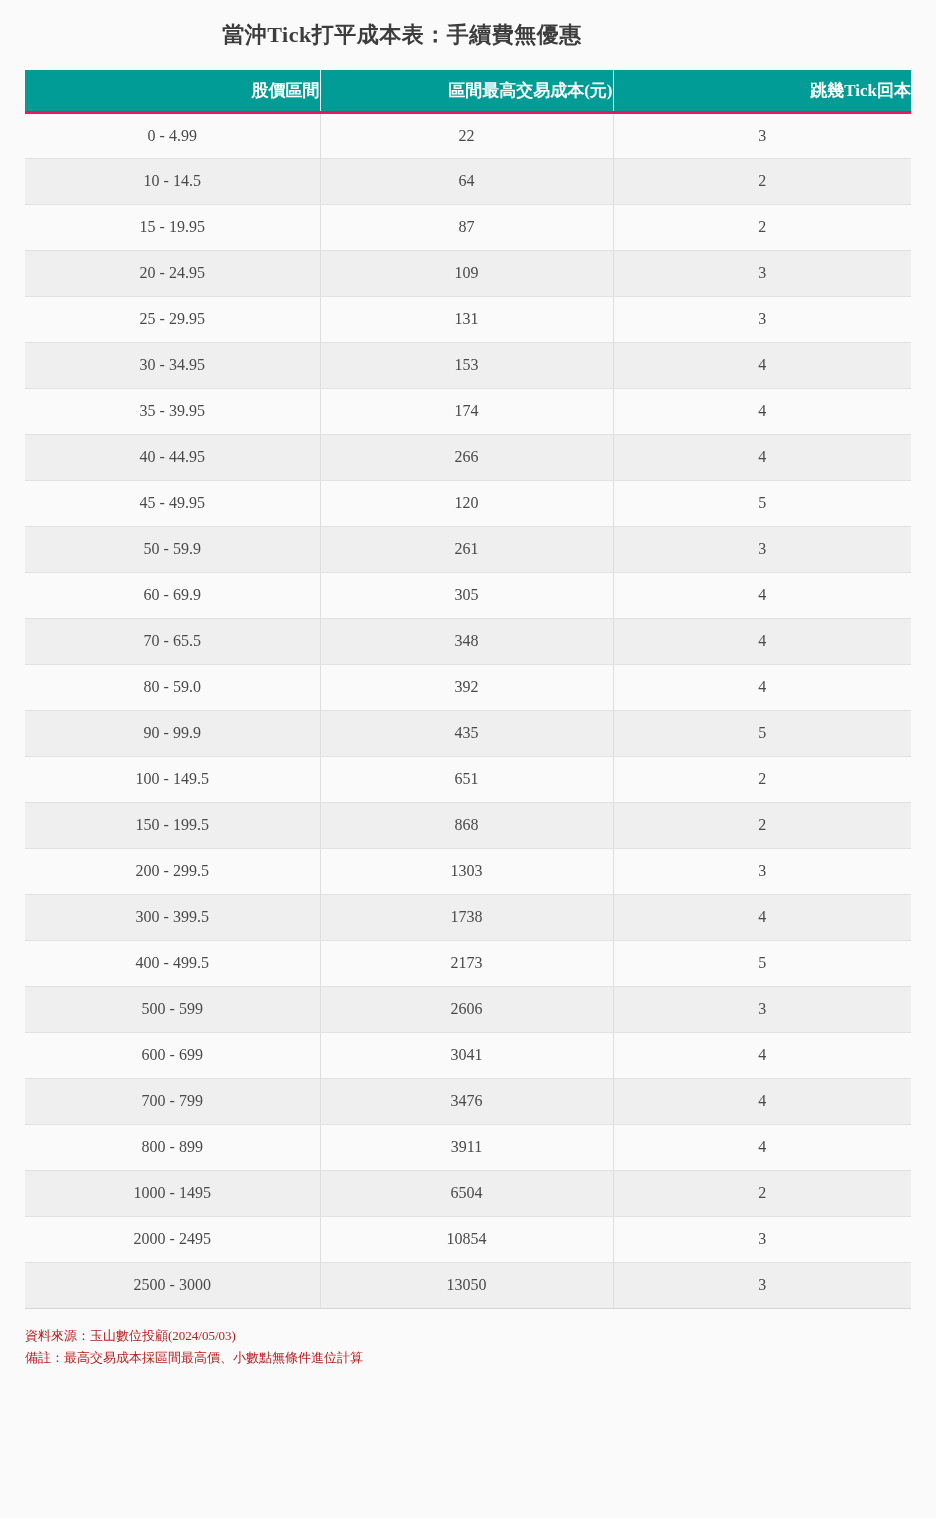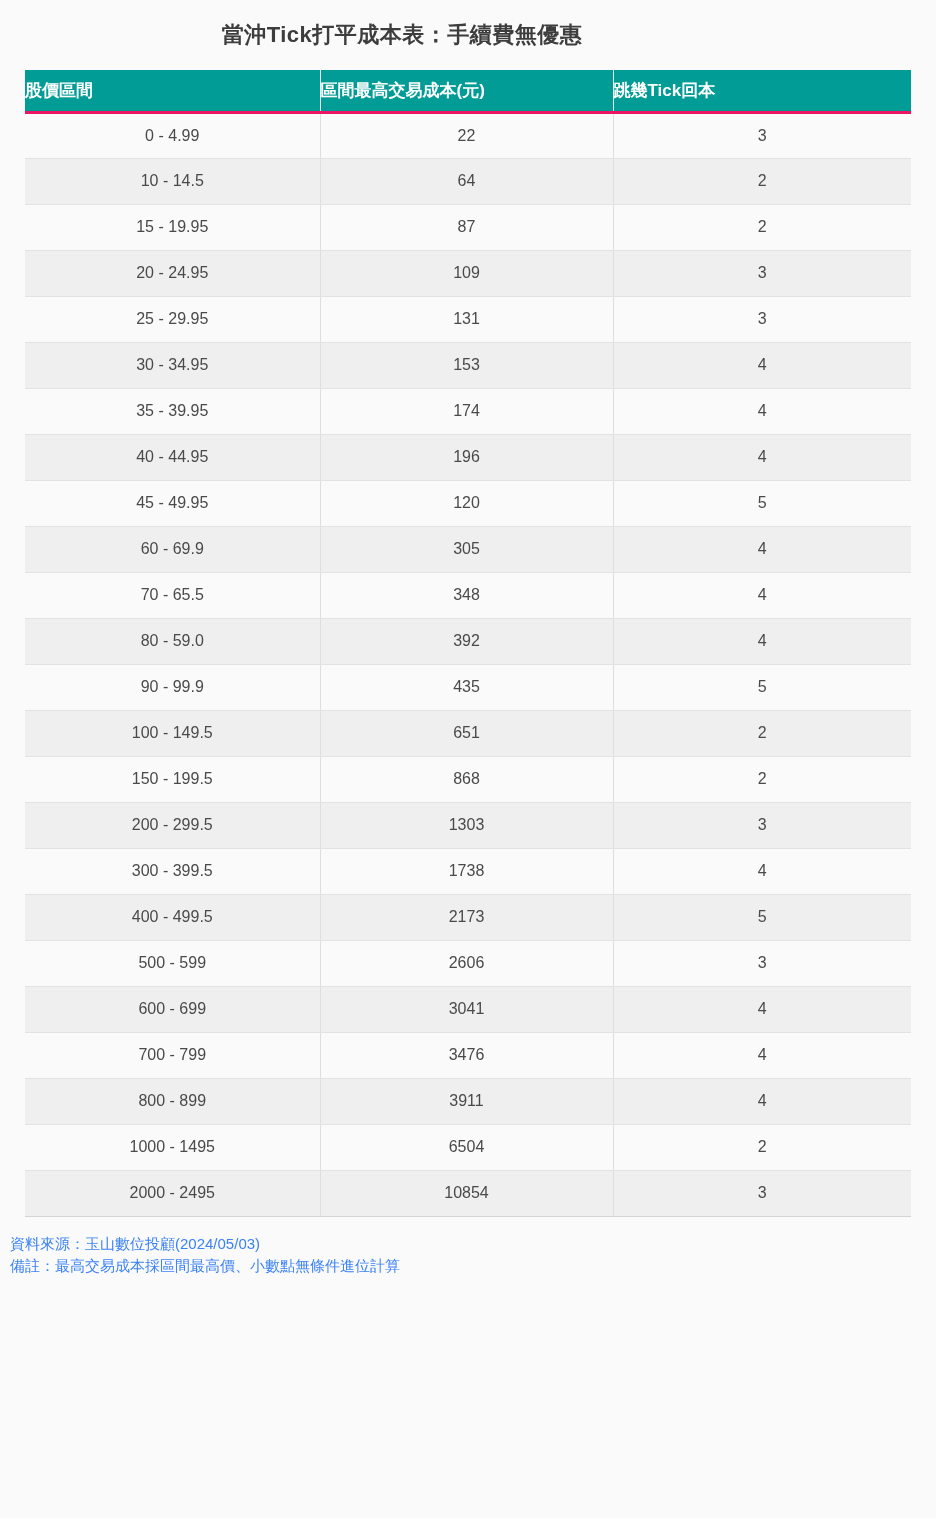--- a/index.html
+++ b/index.html
@@ -6,20 +6,21 @@
   html, body {
     width: 936px;
     background: #fafafa;
     font-family: "Liberation Sans", "DejaVu Sans", sans-serif;
   }
   .page {
     width: 804px;
     height: 1518px;
     background: #fafafa;
     position: relative;
+    font-family: Liberation Serif, serif;
   }
   .page-title {
     padding-top: 20px;
     text-align: center;
     font-size: 22px;
     font-weight: bold;
     color: #3d3d3d;
     letter-spacing: 0.5px;
   }
   .table-wrap {
@@ -32,43 +33,43 @@
   }
   table.cost-table col.c1 { width: 295px; }
   table.cost-table col.c2 { width: 293px; }
   table.cost-table col.c3 { width: 298px; }
   thead th {
     background: #009c95;
     color: #ffffff;
     font-size: 17px;
     font-weight: bold;
     height: 42px;
-    text-align: left;
+    text-align: right;
     vertical-align: middle;
     border-bottom: 3px solid #ec1564;
     border-left: 1px solid #f2f2f2;
   }
   thead th:first-child { border-left: none; }
   tbody td {
     height: 46px;
     text-align: center;
     vertical-align: middle;
     font-size: 16px;
     color: #4a4a4a;
     border-bottom: 1px solid #e2e2e2;
     border-right: 1px solid #dedede;
   }
   tbody td:last-child { border-right: none; }
   tbody tr:nth-child(even) { background: #efefef; }
   tbody tr:nth-child(odd) { background: #fafafa; }
   tbody tr:last-child td { border-bottom: 1px solid #d4d4d4; }
   .footer {
-    margin: 16px 25px 0 10px;
-    color: #3b82f6;
-    font-size: 15px;
+    margin: 16px 25px 0 25px;
+    color: #b91c1c;
+    font-size: 13px;
     line-height: 22px;
   }
 </style>
 </head>
 <body>
 
 <div class="page">
   <div class="page-title">當沖Tick打平成本表：手續費無優惠</div>
 
   <div class="table-wrap">
@@ -116,29 +117,34 @@
             <td>153</td>
             <td>4</td>
           </tr>
           <tr>
             <td>35 - 39.95</td>
             <td>174</td>
             <td>4</td>
           </tr>
           <tr>
             <td>40 - 44.95</td>
-            <td>196</td>
+            <td>266</td>
             <td>4</td>
           </tr>
           <tr>
             <td>45 - 49.95</td>
             <td>120</td>
             <td>5</td>
           </tr>
           <tr>
+            <td>50 - 59.9</td>
+            <td>261</td>
+            <td>3</td>
+          </tr>
+          <tr>
             <td>60 - 69.9</td>
             <td>305</td>
             <td>4</td>
           </tr>
           <tr>
             <td>70 - 65.5</td>
             <td>348</td>
             <td>4</td>
           </tr>
           <tr>
@@ -197,20 +203,25 @@
             <td>4</td>
           </tr>
           <tr>
             <td>1000 - 1495</td>
             <td>6504</td>
             <td>2</td>
           </tr>
           <tr>
             <td>2000 - 2495</td>
             <td>10854</td>
+            <td>3</td>
+          </tr>
+          <tr>
+            <td>2500 - 3000</td>
+            <td>13050</td>
             <td>3</td>
           </tr>
         </tbody>
     </table>
   </div>
 
   <div class="footer">
     <div>資料來源：玉山數位投顧(2024/05/03)</div>
     <div>備註：最高交易成本採區間最高價、小數點無條件進位計算</div>
   </div>

